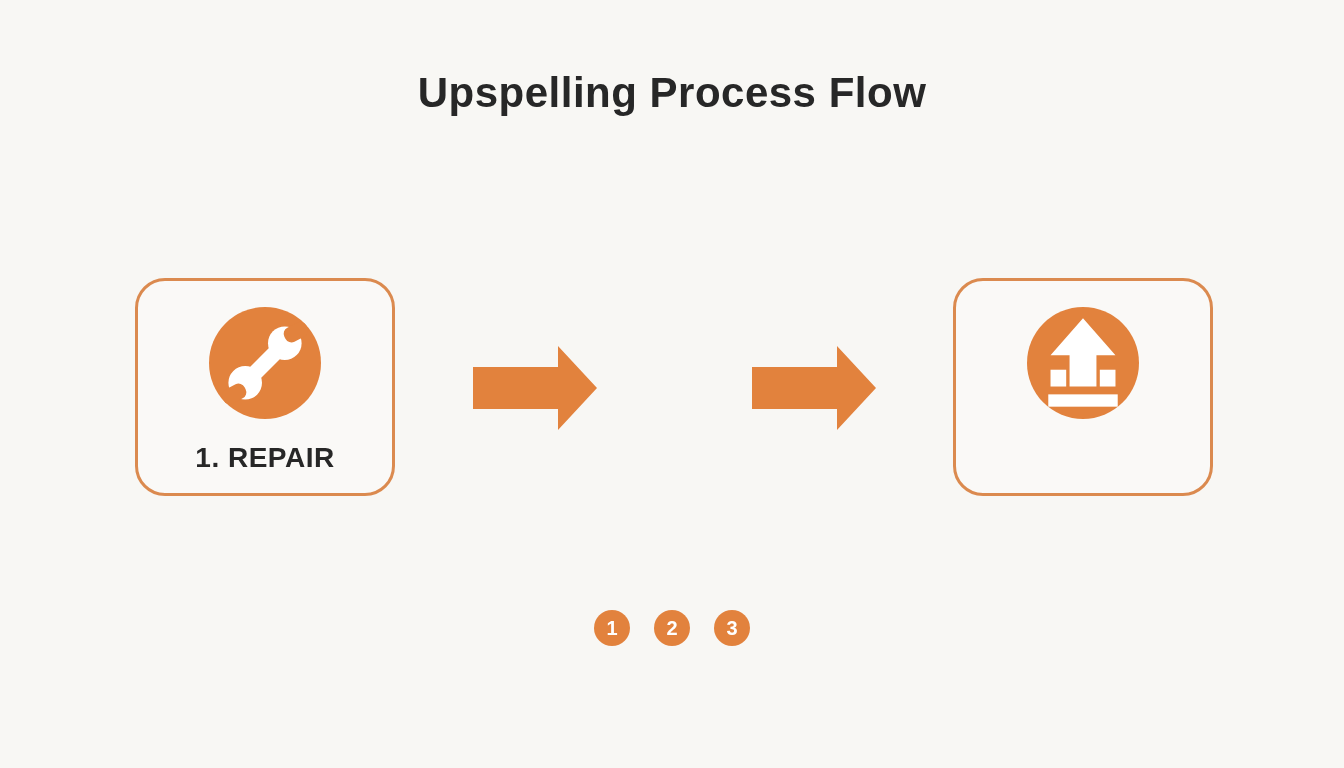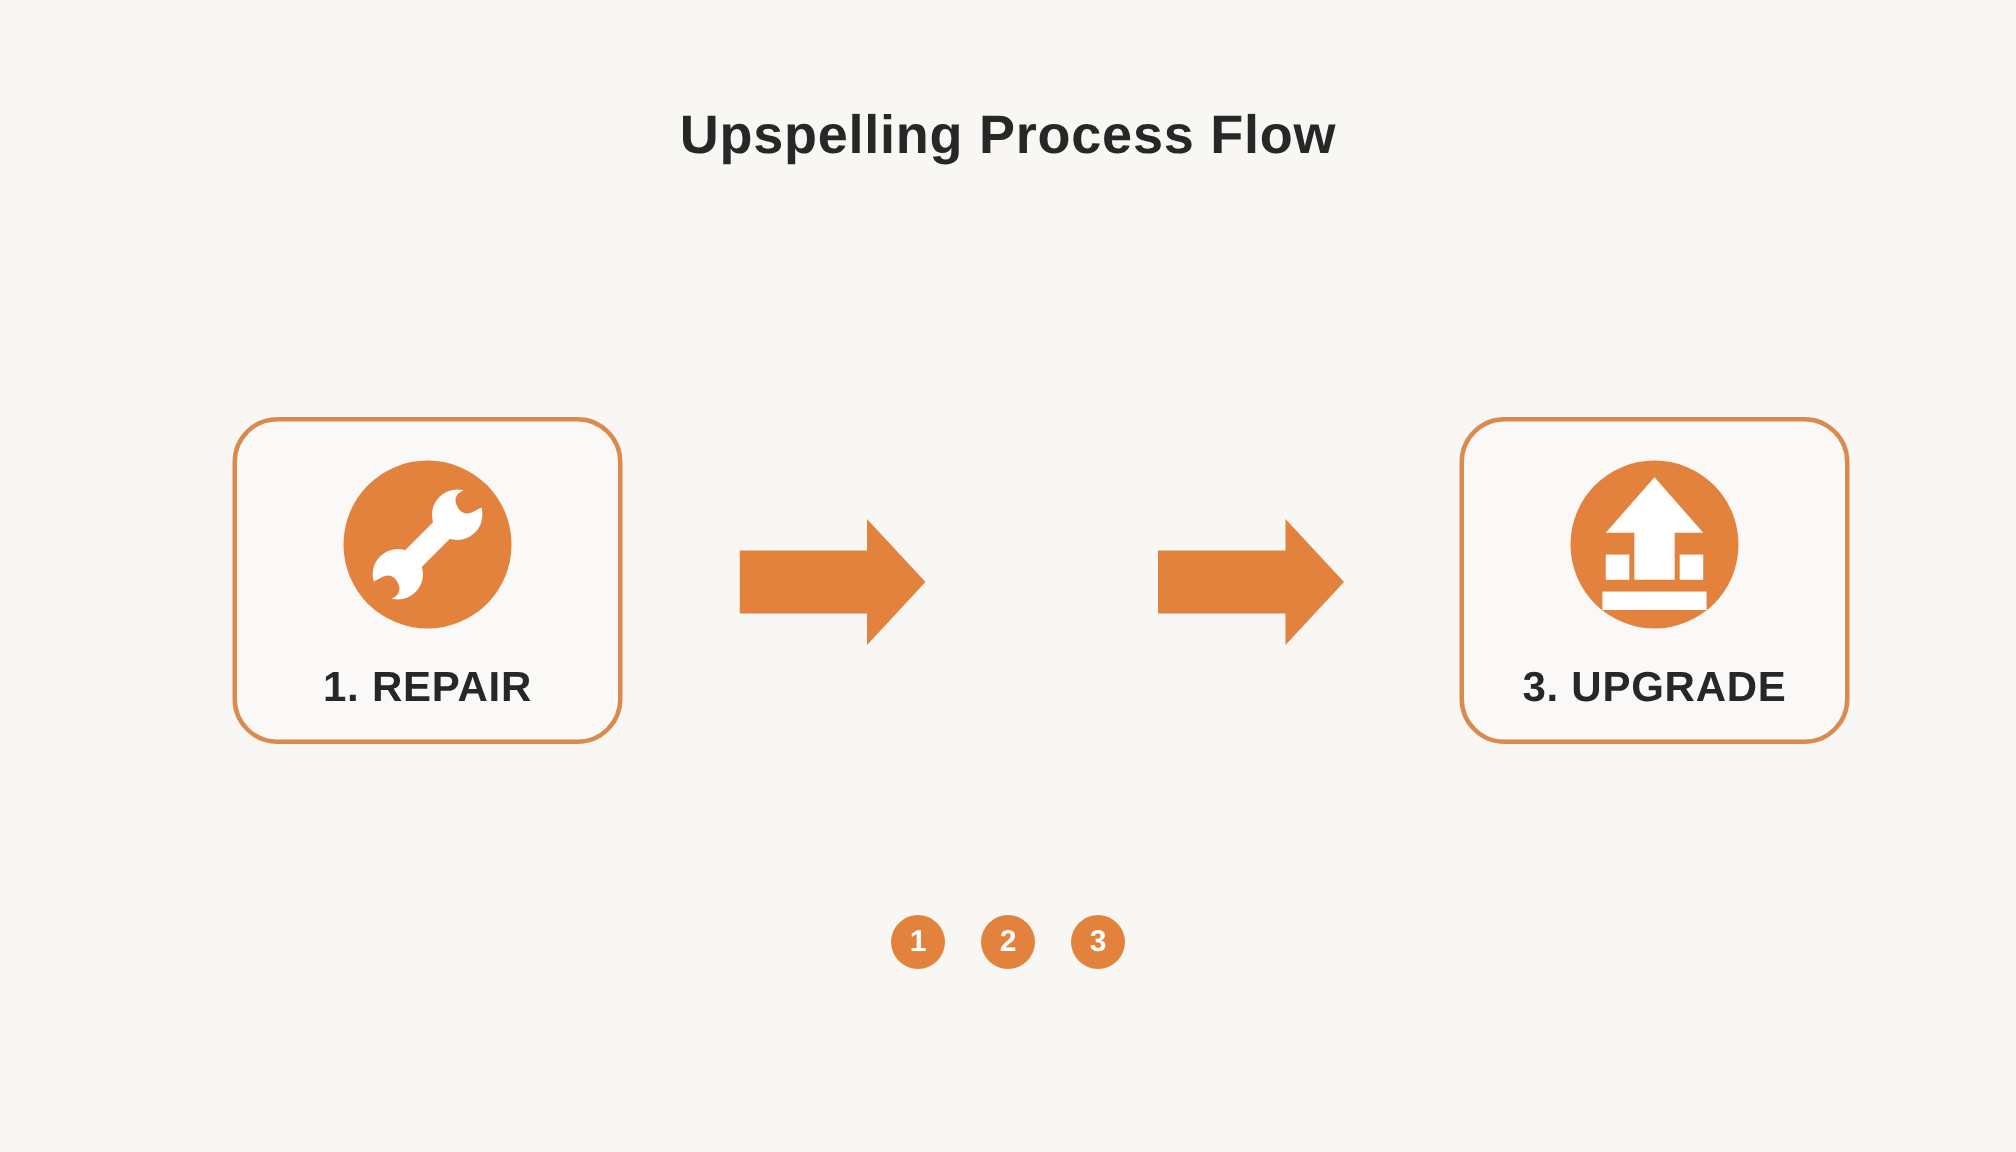--- a/index.html
+++ b/index.html
@@ -15,33 +15,32 @@
     width: 1344px; height: 768px;
     background: var(--bg);
     font-family: "Liberation Sans", sans-serif;
     overflow: hidden;
     position: relative;
   }
   .title {
     position: absolute;
     top: 72px; left: 0; width: 100%;
     text-align: center;
-    font-size: 36px;
+    font-size: 42px;
     font-weight: 700;
     color: var(--text);
     letter-spacing: 0.5px;
     line-height: 1;
   }
   .flow {
     position: absolute;
     top: 278px; left: 135px;
     width: 1078px; height: 218px;
     display: flex;
     align-items: center;
-    margin-left: 20px;
   }
   .step-card {
     width: 260px; height: 218px;
     background: var(--card-bg);
     border: 3px solid var(--border);
     border-radius: 30px;
     display: flex;
     flex-direction: column;
     align-items: center;
     flex: 0 0 auto;
@@ -133,21 +132,20 @@
 
   <div class="step-card">
     <div class="icon-circle">
       <svg viewBox="0 0 100 100" aria-hidden="true">
         <polygon class="icon-white" points="50,10 79,43 62,43 62,71 38,71 38,43 21,43"></polygon>
         <rect class="icon-white" x="21" y="56" width="14" height="15"></rect>
         <rect class="icon-white" x="65" y="56" width="14" height="15"></rect>
         <rect class="icon-white" x="19" y="78" width="62" height="11"></rect>
       </svg>
     </div>
-    <div class="step-label">3. UPGRADE</div>
   </div>
 
 </div>
 
 <div class="dots">
   <div class="dot">1</div>
   <div class="dot">2</div>
   <div class="dot">3</div>
 </div>
 

